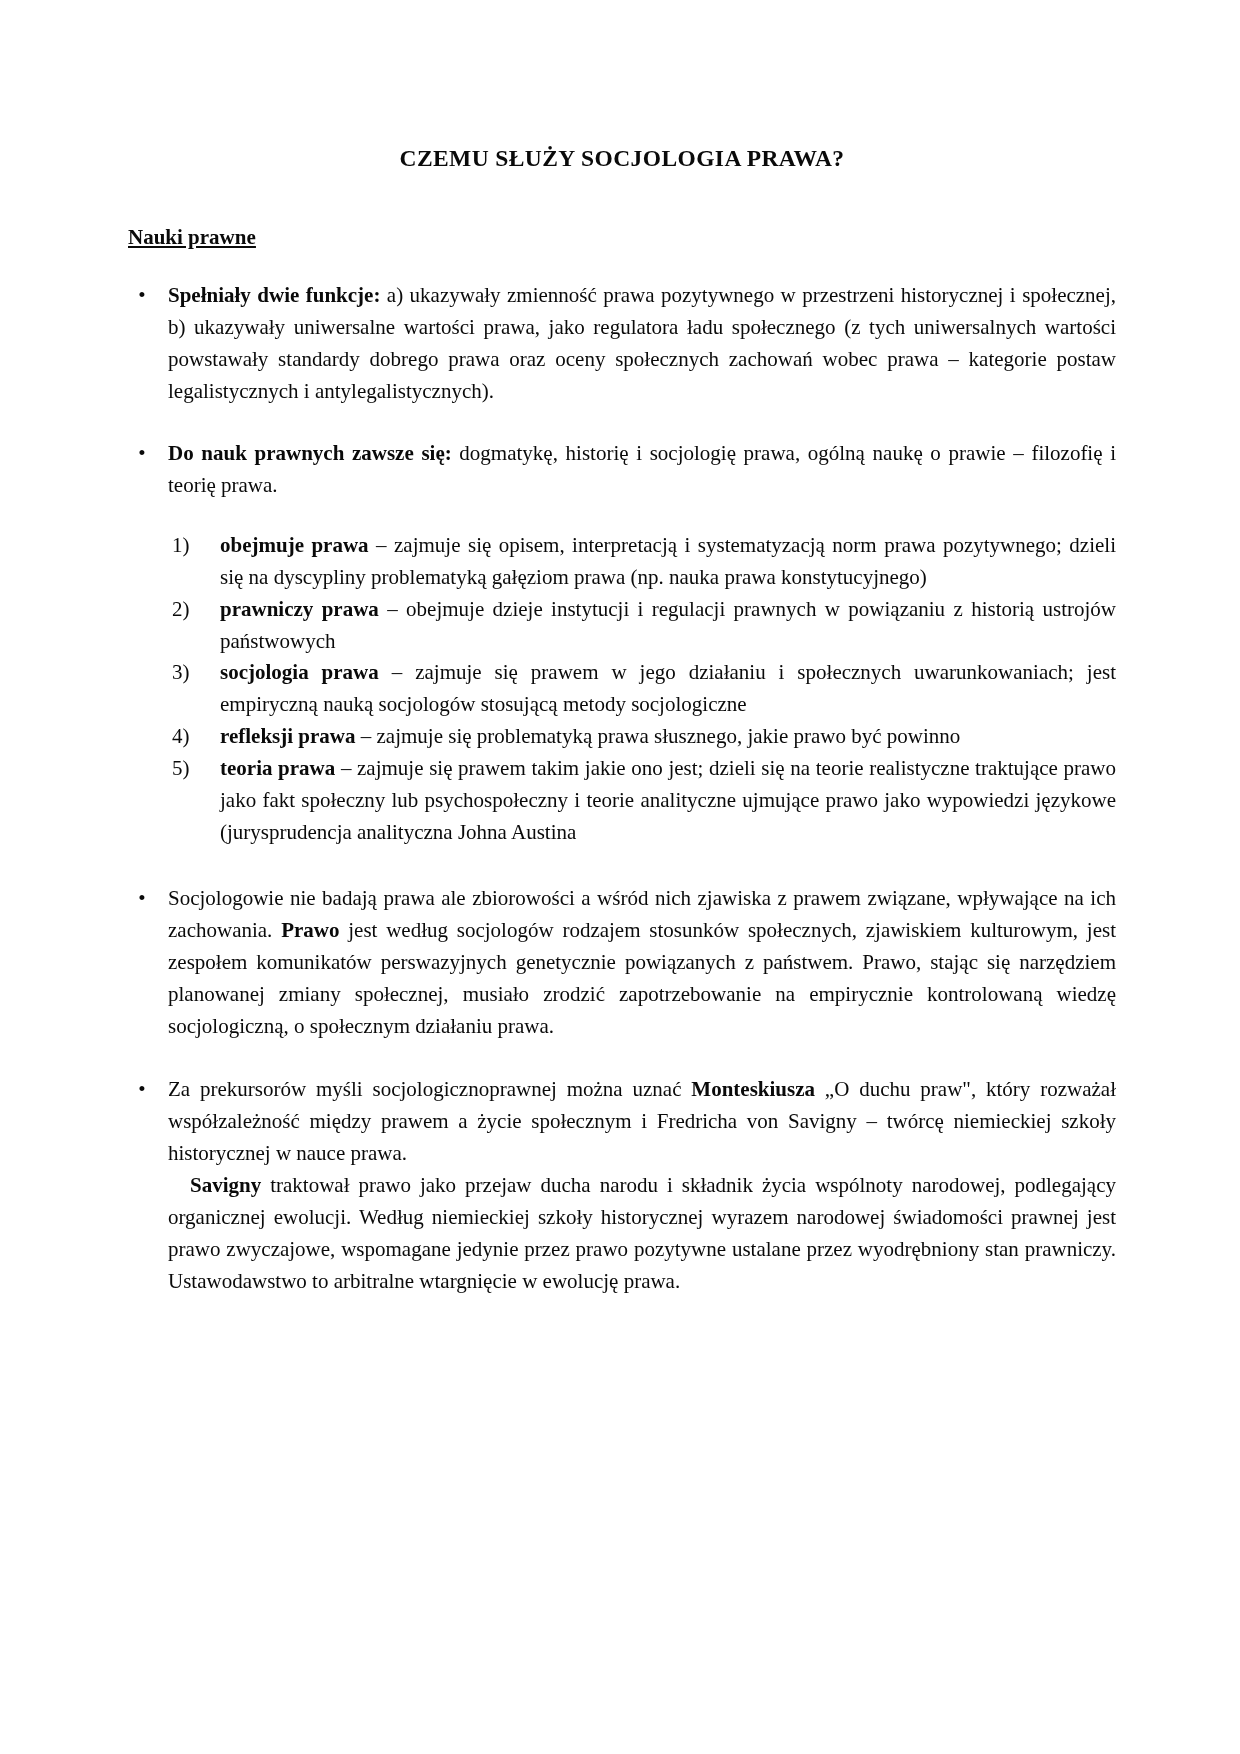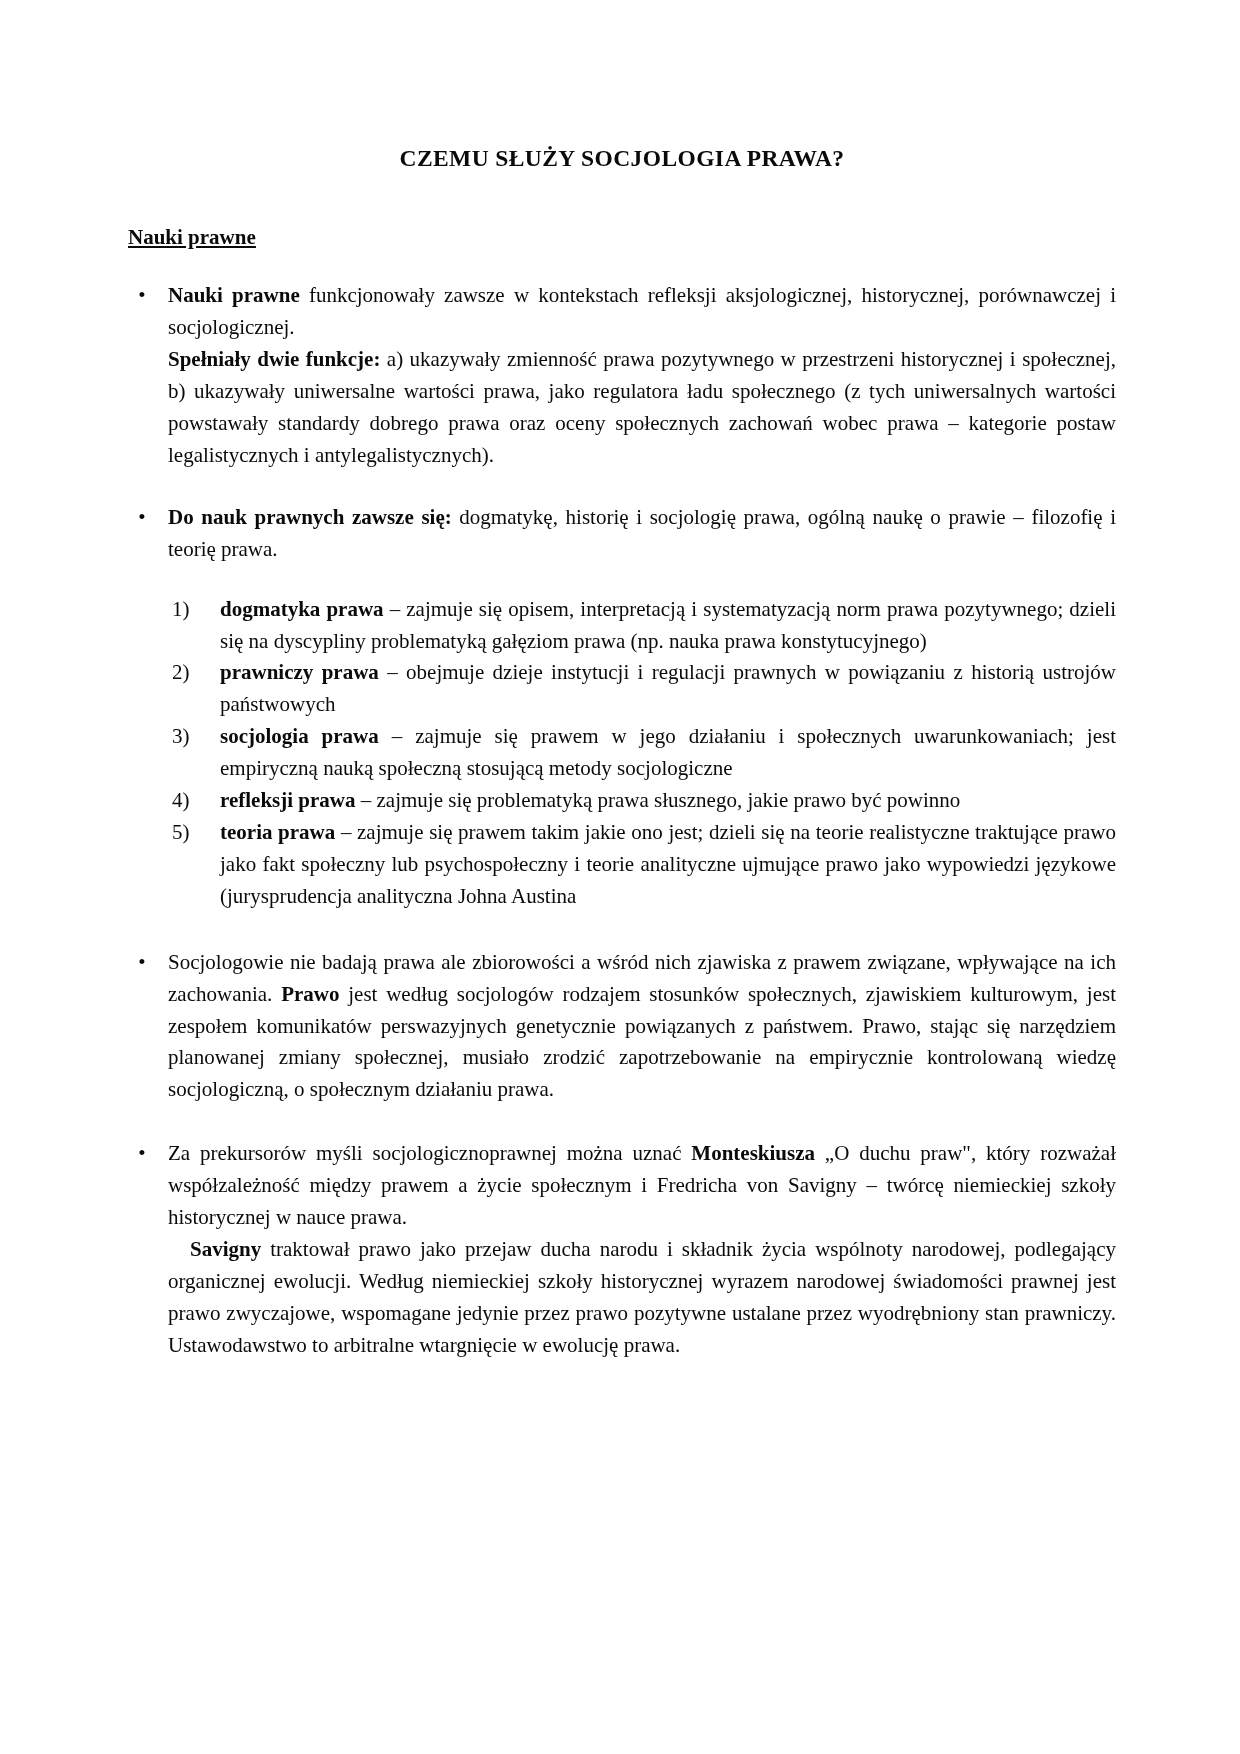--- a/index.html
+++ b/index.html
@@ -114,38 +114,37 @@
   <div class="content">
 
     <h1 class="doc-title">CZEMU SŁUŻY SOCJOLOGIA PRAWA?</h1>
 
     <div class="section-heading">
       <span>Nauki prawne</span>
     </div>
 
     <div class="bullet-block">
       <span class="bullet-marker">•</span>
-      <p class="para"><b class="b">Nauki prawne</b><span> funkcjonowały zawsze w kontekstach refleksji aksjologicznej, historycznej, porównawczej i socjologicznej.</span></p>
       <p class="para"><b class="b">Spełniały dwie funkcje:</b><span> a) ukazywały zmienność prawa pozytywnego w przestrzeni historycznej i społecznej, b) ukazywały uniwersalne wartości prawa, jako regulatora ładu społecznego (z tych uniwersalnych wartości powstawały standardy dobrego prawa oraz oceny społecznych zachowań wobec prawa – kategorie postaw legalistycznych i antylegalistycznych).</span></p>
     </div>
 
     <div class="bullet-block">
       <span class="bullet-marker">•</span>
       <p class="para"><b class="b">Do nauk prawnych zawsze się:</b><span> dogmatykę, historię i socjologię prawa, ogólną naukę o prawie – filozofię i teorię prawa.</span></p>
     </div>
 
     <ol class="num-list">
       <li class="num-item">
-        <span class="num-marker">1)</span><b class="b">dogmatyka prawa</b><span> – zajmuje się opisem, interpretacją i systematyzacją norm prawa pozytywnego; dzieli się na dyscypliny problematyką gałęziom prawa (np. nauka prawa konstytucyjnego)</span>
+        <span class="num-marker">1)</span><b class="b">obejmuje prawa</b><span> – zajmuje się opisem, interpretacją i systematyzacją norm prawa pozytywnego; dzieli się na dyscypliny problematyką gałęziom prawa (np. nauka prawa konstytucyjnego)</span>
       </li>
       <li class="num-item">
         <span class="num-marker">2)</span><b class="b">prawniczy prawa</b><span> – obejmuje dzieje instytucji i regulacji prawnych w powiązaniu z historią ustrojów państwowych</span>
       </li>
       <li class="num-item">
-        <span class="num-marker">3)</span><b class="b">socjologia prawa</b><span> – zajmuje się prawem w jego działaniu i społecznych uwarunkowaniach; jest empiryczną nauką społeczną stosującą metody socjologiczne</span>
+        <span class="num-marker">3)</span><b class="b">socjologia prawa</b><span> – zajmuje się prawem w jego działaniu i społecznych uwarunkowaniach; jest empiryczną nauką socjologów stosującą metody socjologiczne</span>
       </li>
       <li class="num-item">
         <span class="num-marker">4)</span><b class="b">refleksji prawa</b><span> – zajmuje się problematyką prawa słusznego, jakie prawo być powinno</span>
       </li>
       <li class="num-item">
         <span class="num-marker">5)</span><b class="b">teoria prawa</b><span> – zajmuje się prawem takim jakie ono jest; dzieli się na teorie realistyczne traktujące prawo jako fakt społeczny lub psychospołeczny i teorie analityczne ujmujące prawo jako wypowiedzi językowe (jurysprudencja analityczna Johna Austina</span>
       </li>
     </ol>
 
     <div class="bullet-block" style="margin-top:34px;">

